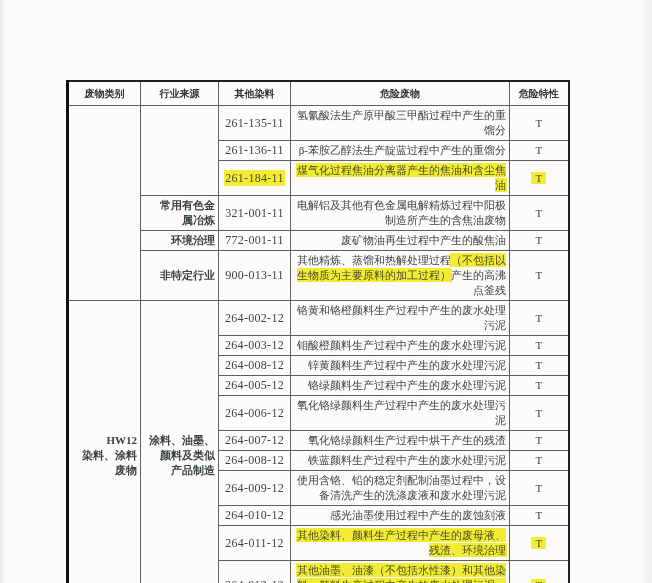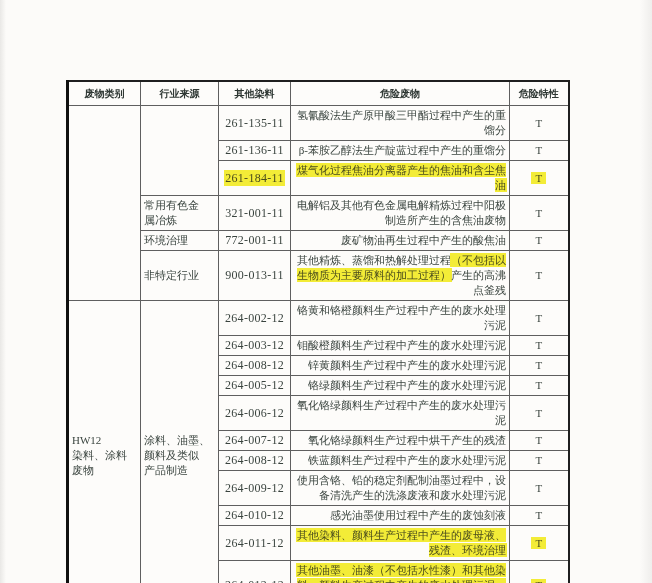--- a/index.html
+++ b/index.html
@@ -28,22 +28,23 @@
     overflow:hidden;
   }
   .doc th{
     font-size:10px;
     font-weight:bold;
     text-align:center;
     padding:4px 1px;
     color:#2e3733;
   }
   td.cat,td.ind{
-    text-align:left;
+    text-align:right;
     white-space:pre-line;
+    font-weight:bold;
   }
   td.code{
     text-align:center;
     font-size:12px;
     letter-spacing:0.3px;
     white-space:nowrap;
   }
   td.waste{text-align:right;padding:2px 3px;}
   td.haz{text-align:center;}
   .hl{

